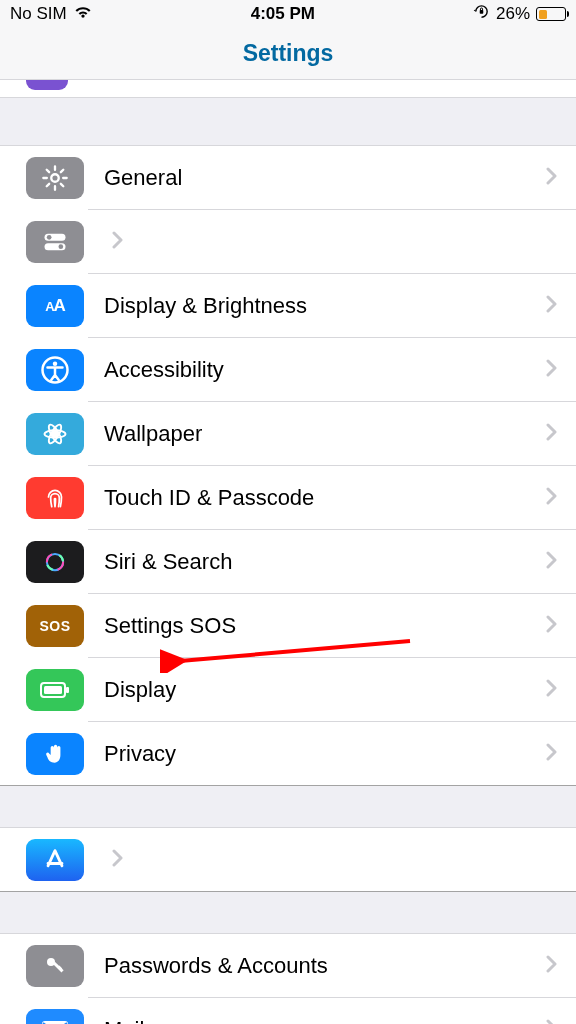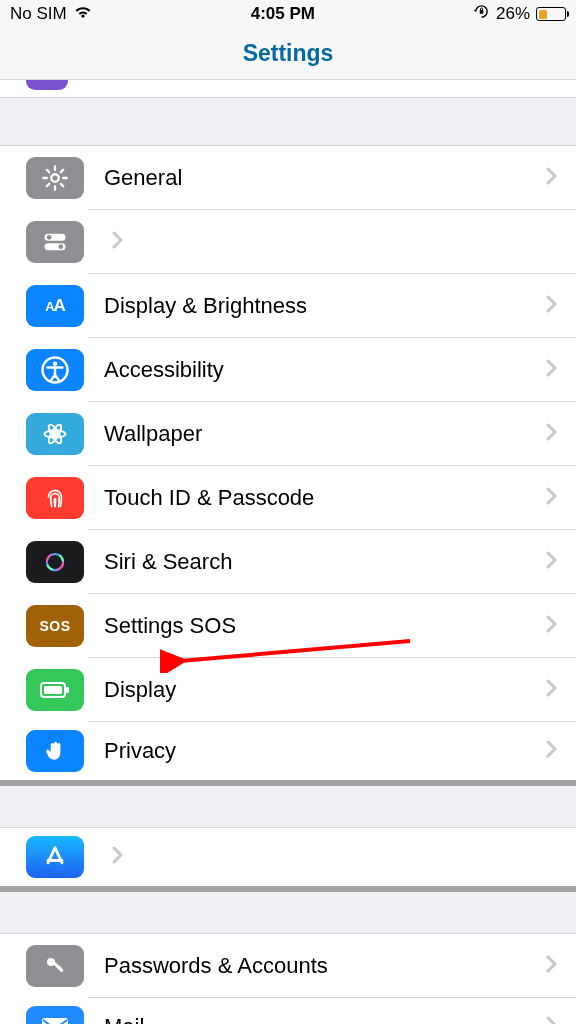--- a/index.html
+++ b/index.html
@@ -61,21 +61,21 @@
     padding: 0 18px 0 26px;
     min-height: 64px;
     position: relative;
   }
   .row:not(:last-child)::after {
     content: "";
     position: absolute;
     left: 88px; right: 0; bottom: 0;
     border-bottom: 1px solid #d7d7db;
   }
-  .list .row:last-child { border-bottom: 6px solid #a3a3a3; }
+  .list .row:last-child { border-bottom: 1px solid #a3a3a3; }
   .icon-box {
     width: 58px; height: 42px; border-radius: 9px;
     display: flex; align-items: center; justify-content: center;
     margin-right: 20px; flex: 0 0 auto;
     color: #fff; font-weight: 600;
   }
   .row-label {
     font-size: 22px;
     color: #000;
     flex: 1 1 auto;

